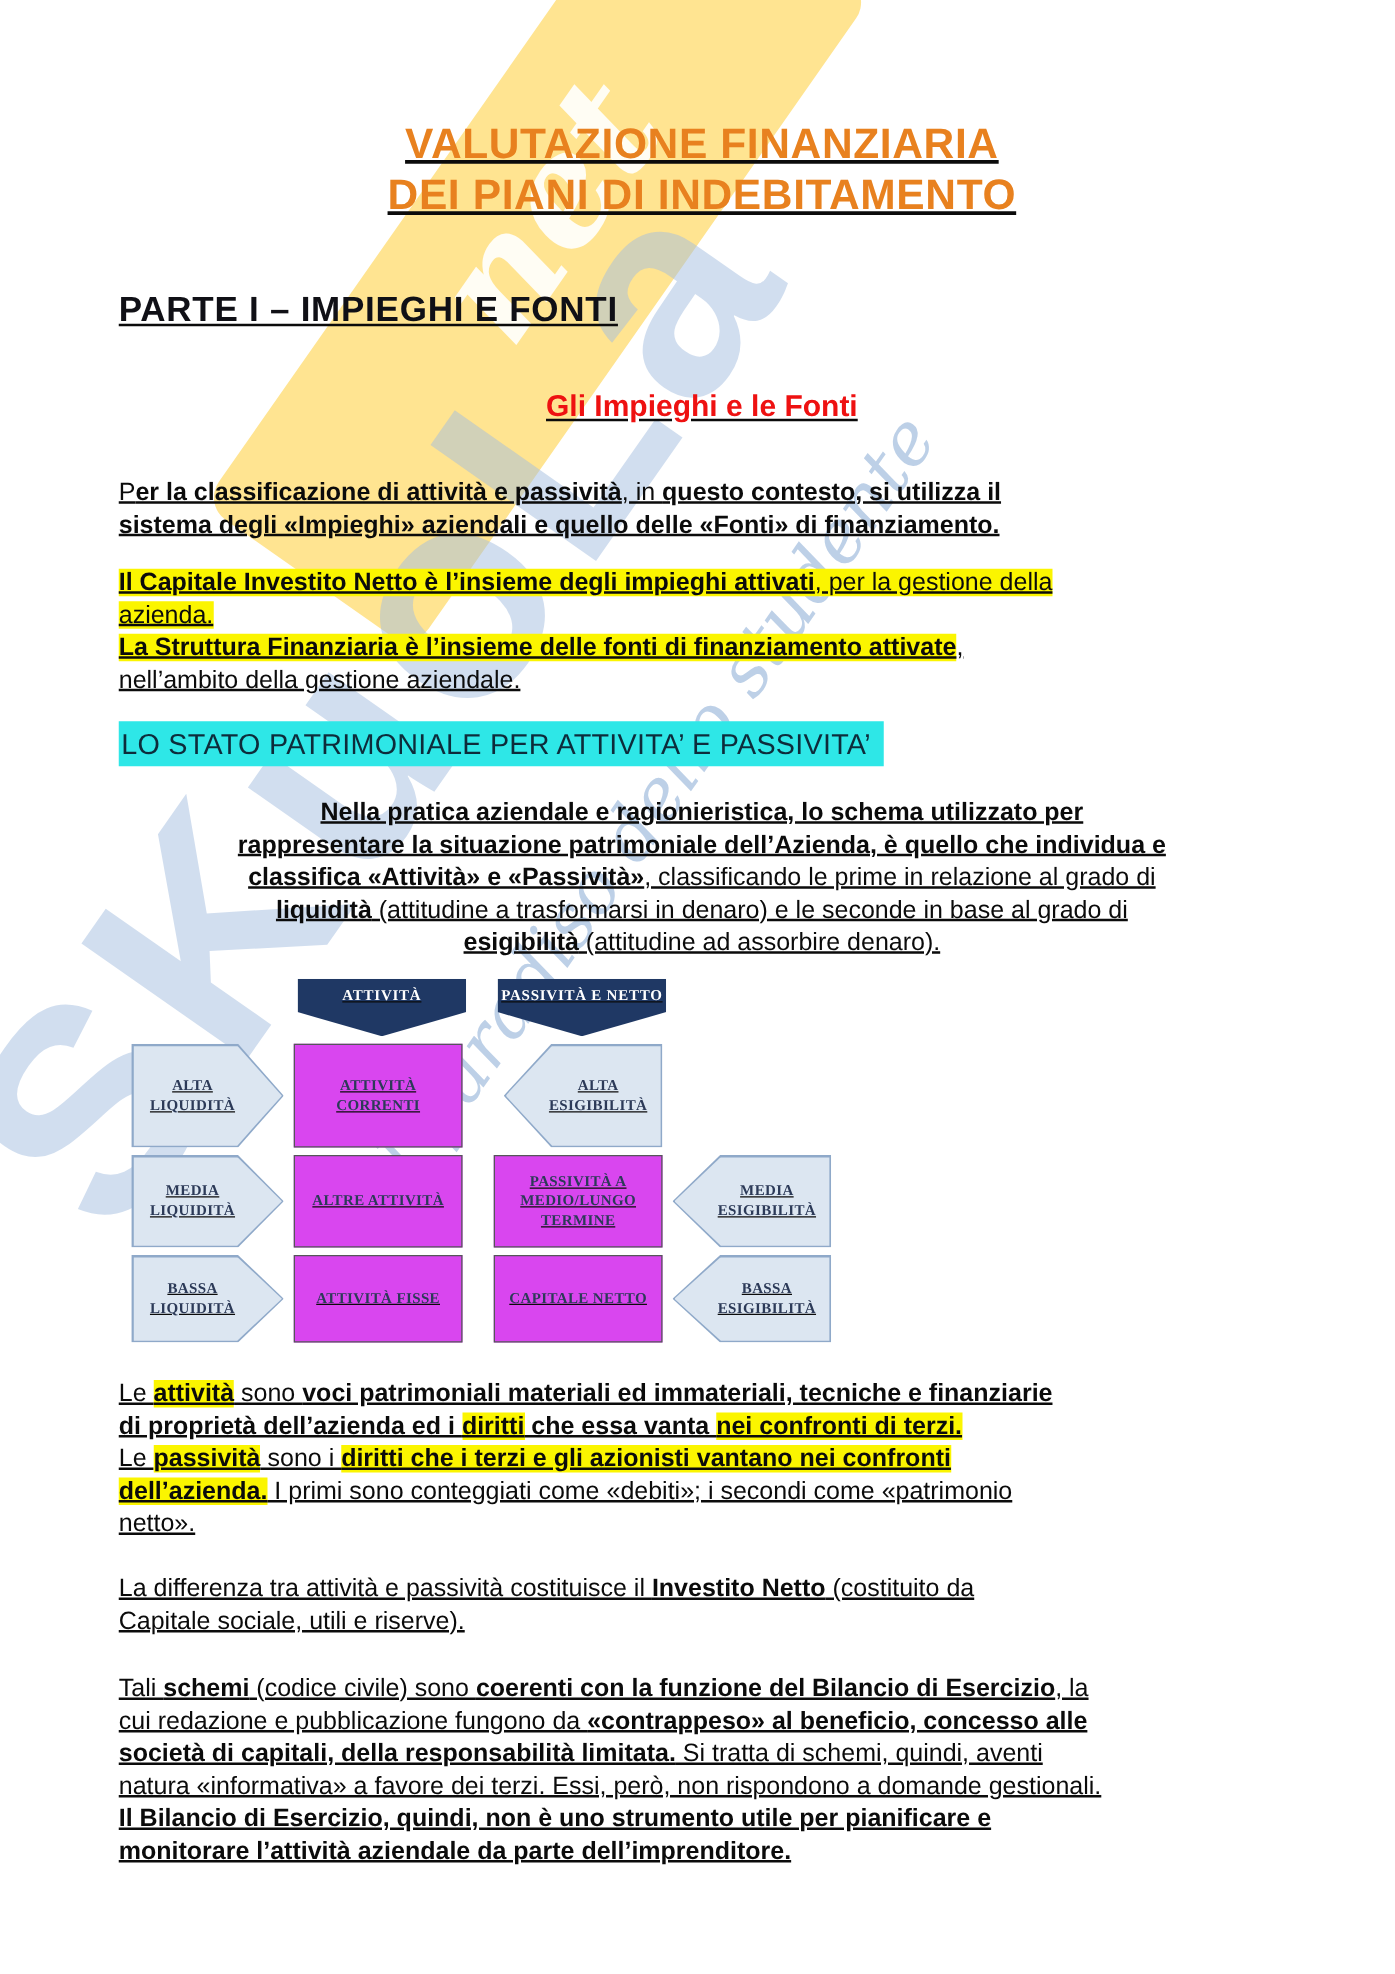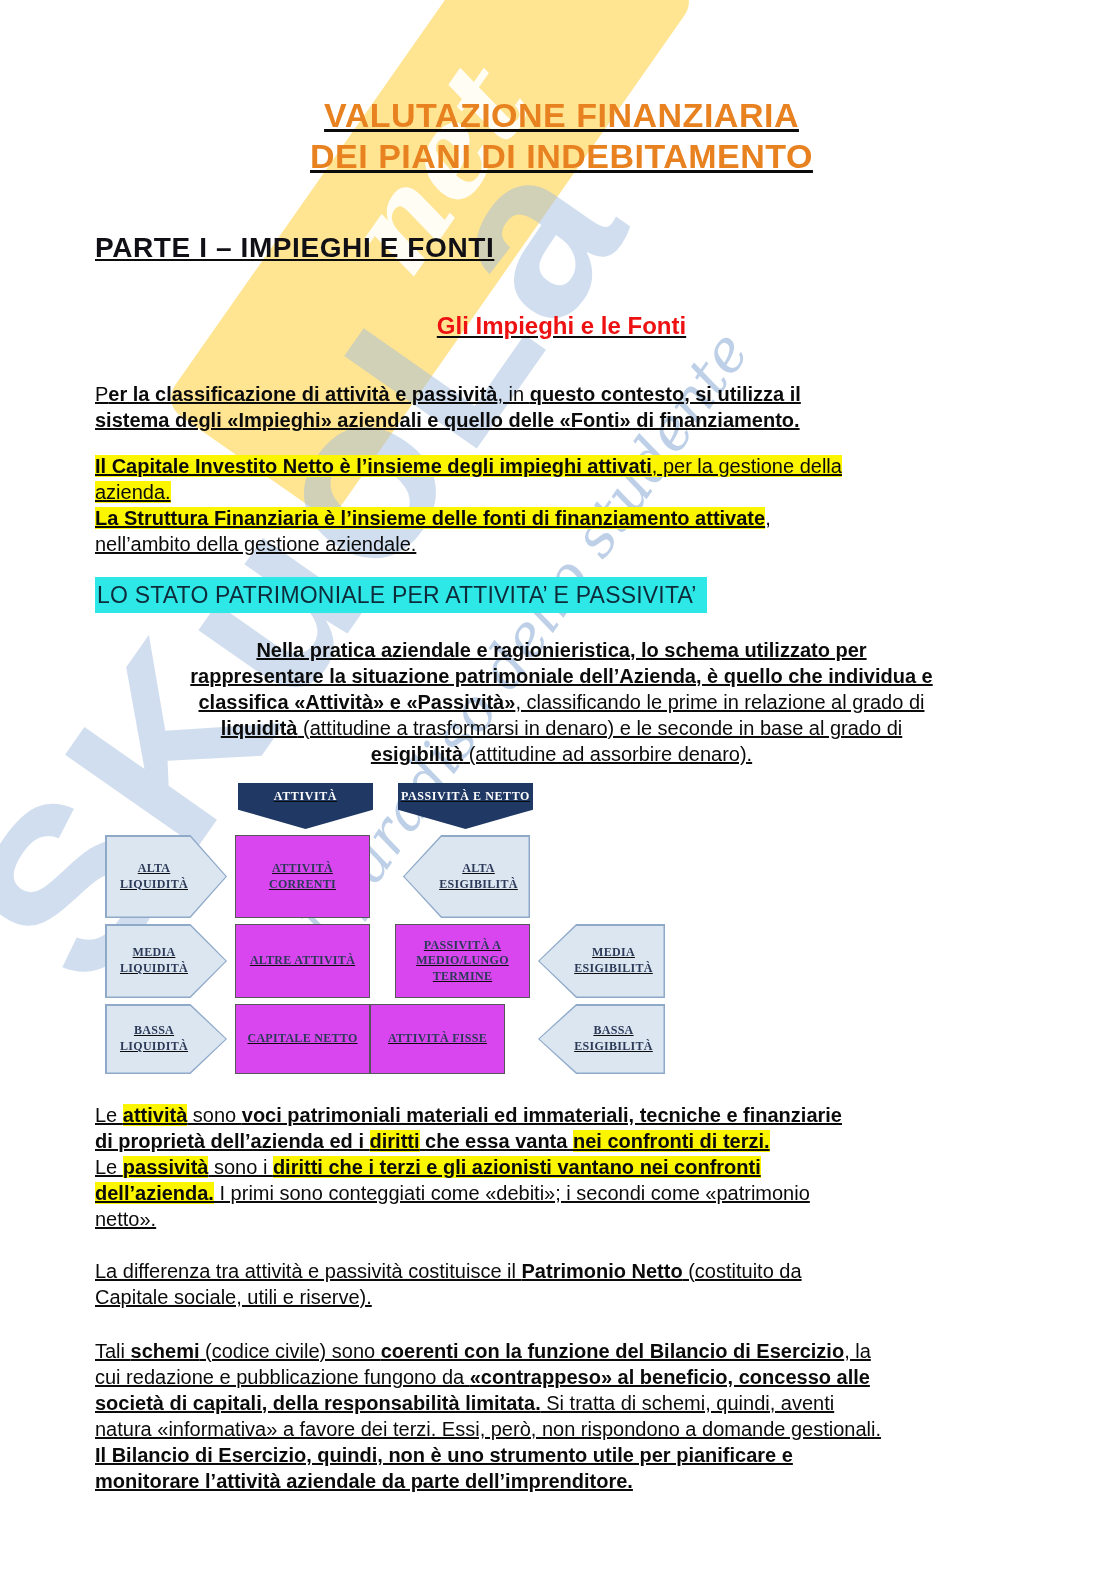--- a/index.html
+++ b/index.html
@@ -145,32 +145,32 @@
             <span>PASSIVITÀ A MEDIO/LUNGO TERMINE</span>
           </div>
           <div class="shape arrow-l">
             <span>MEDIA ESIGIBILITÀ</span>
           </div>
         </div>
         <div class="dg-row">
           <div class="shape arrow-r">
             <span>BASSA LIQUIDITÀ</span>
           </div>
+          <div class="shape box first">
+            <span>ATTIVITÀ FISSE</span>
+          </div>
           <div class="shape box">
             <span>CAPITALE NETTO</span>
-          </div>
-          <div class="shape box first">
-            <span>ATTIVITÀ FISSE</span>
           </div>
           <div class="shape arrow-l">
             <span>BASSA ESIGIBILITÀ</span>
           </div>
         </div>
       </div>
   </div>
 
   <p class="para" style="margin-bottom:26px;"><span>Le </span><span class="b hl">attività</span><span> sono </span><span class="b">voci patrimoniali materiali ed immateriali, tecniche e finanziarie</span><br><span class="b">di proprietà dell’azienda ed i </span><span class="b hl">diritti</span><span class="b"> che essa vanta </span><span class="b hl">nei confronti di terzi.</span><br><span>Le </span><span class="b hl">passività</span><span> sono i </span><span class="b hl">diritti che i terzi e gli azionisti vantano nei confronti</span><br><span class="b hl">dell’azienda.</span><span> I primi sono conteggiati come «debiti»; i secondi come «patrimonio</span><br><span>netto».</span></p>
 
-  <p class="para" style="margin-bottom:28px;"><span>La differenza tra attività e passività costituisce il </span><span class="b">Patrimonio Netto</span><span> (costituito da</span><br><span>Capitale sociale, utili e riserve).</span></p>
+  <p class="para" style="margin-bottom:28px;"><span>La differenza tra attività e passività costituisce il </span><span class="b">Investito Netto</span><span> (costituito da</span><br><span>Capitale sociale, utili e riserve).</span></p>
 
   <p class="para"><span>Tali </span><span class="b">schemi</span><span> (codice civile) sono </span><span class="b">coerenti con la funzione del Bilancio di Esercizio</span><span>, la</span><br><span>cui redazione e pubblicazione fungono da </span><span class="b">«contrappeso» al beneficio, concesso alle</span><br><span class="b">società di capitali, della responsabilità limitata.</span><span> Si tratta di schemi, quindi, aventi</span><br><span>natura «informativa» a favore dei terzi. Essi, però, non rispondono a domande gestionali.</span><br><span class="b">Il Bilancio di Esercizio, quindi, non è uno strumento utile per pianificare e</span><br><span class="b">monitorare l’attività aziendale da parte dell’imprenditore.</span></p>
 
 </div>
 
 </body></html>

